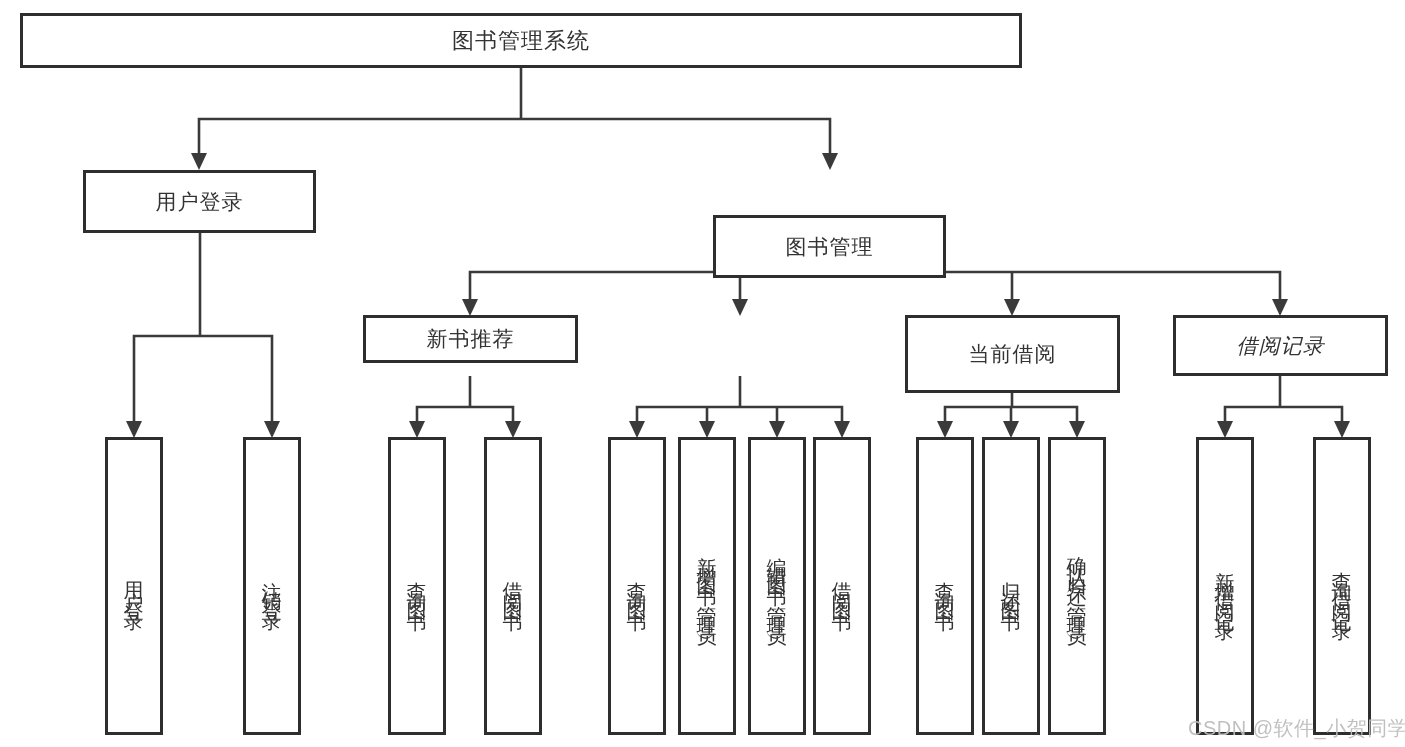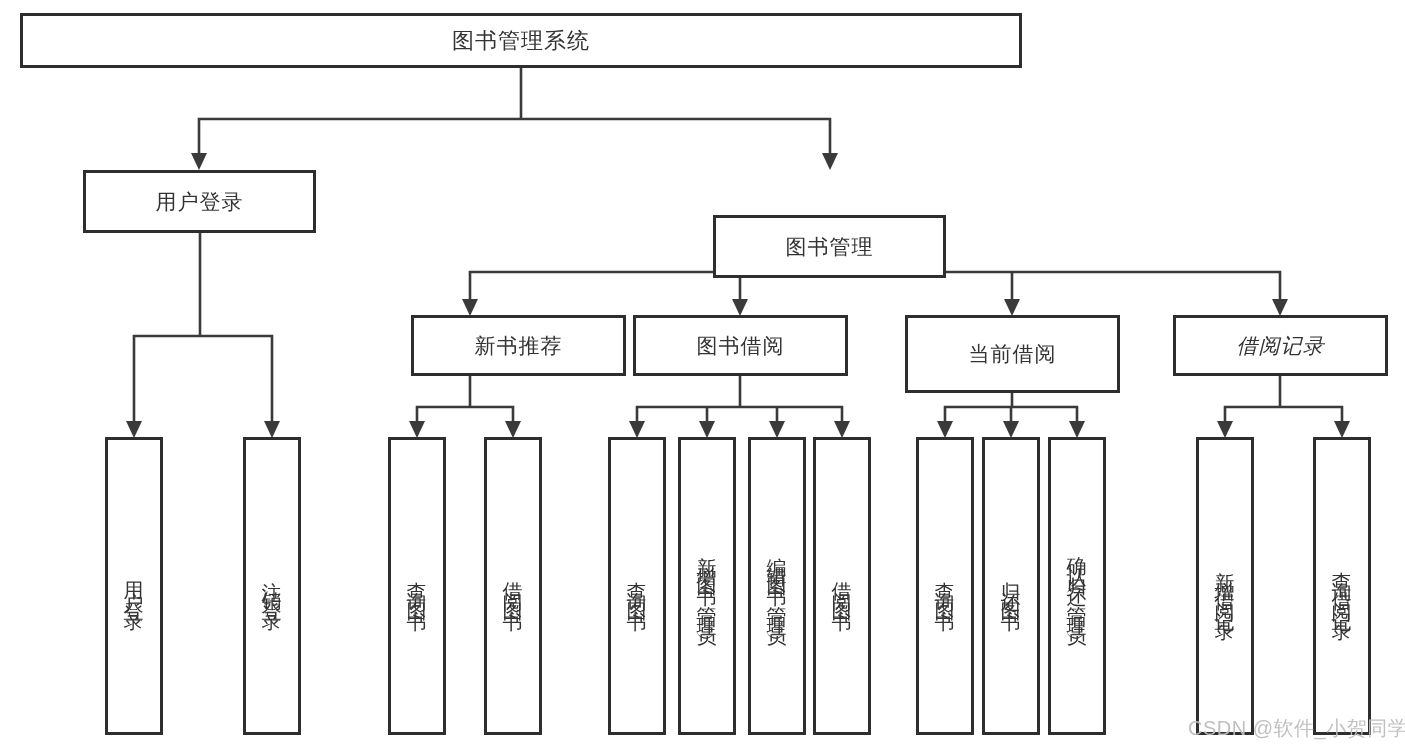--- a/index.html
+++ b/index.html
@@ -106,25 +106,22 @@
     <span>图书管理系统</span>
   </div>
 
   <div class="node hbox" style="left:83px;top:170px;width:233px;height:63px;">
     <span>用户登录</span>
   </div>
   <div class="node hbox" style="left:713px;top:170px;width:233px;height:63px;margin-top:45px;">
     <span>图书管理</span>
   </div>
 
-  <div class="node hbox" style="left:363px;top:315px;width:215px;height:61px;margin-left:48px;">
+  <div class="node hbox" style="left:363px;top:315px;width:215px;height:48px;">
     <span>新书推荐</span>
-  </div>
-  <div class="node hbox" style="left:633px;top:315px;width:215px;height:61px;">
-    <span>图书借阅</span>
   </div>
   <div class="node hbox" style="left:905px;top:315px;width:215px;height:78px;">
     <span>当前借阅</span>
   </div>
   <div class="node hbox" style="left:1173px;top:315px;width:215px;height:61px;font-style:italic;">
     <span>借阅记录</span>
   </div>
 
   <div class="node vbox" style="left:105px;top:437px;width:58px;height:298px;">
     <span>用户登录</span>

